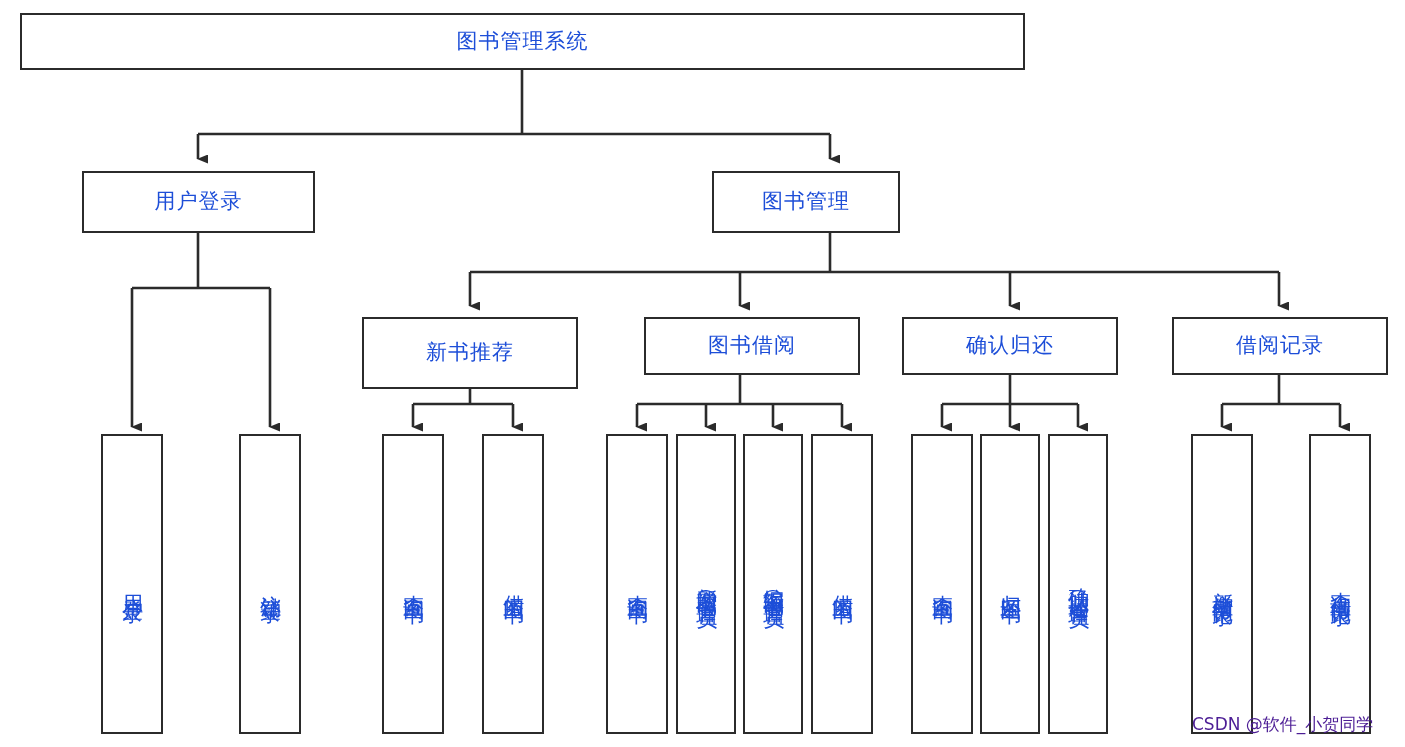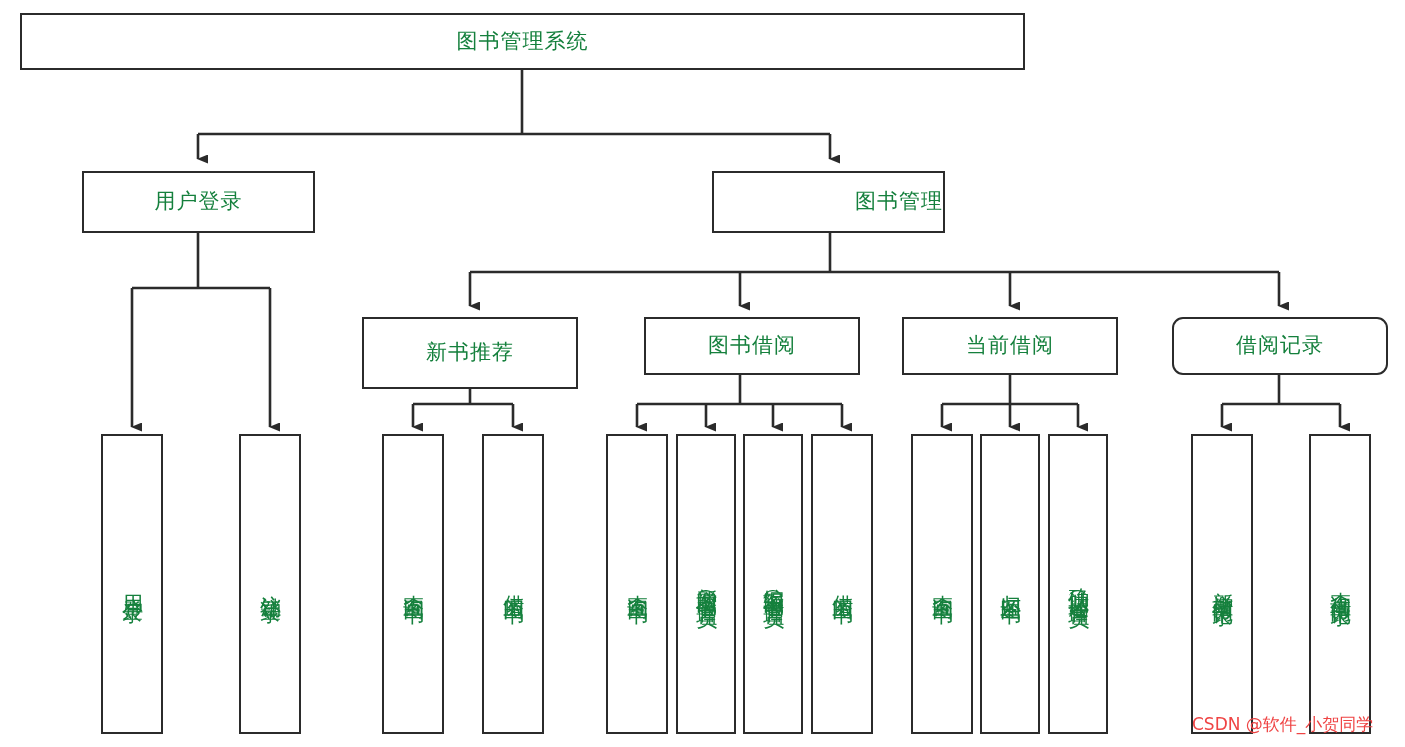--- a/index.html
+++ b/index.html
@@ -29,21 +29,21 @@
     pointer-events: none;
   }
   .node {
     position: absolute;
     box-sizing: border-box;
     background: #ffffff;
     border: 2px solid #2b2b2b;
     display: flex;
     align-items: center;
     justify-content: center;
-    color: #15803d;
+    color: #1d4ed8;
     z-index: 2;
   }
   .node.h {
     font-size: 21px;
     letter-spacing: 1px;
     line-height: 1.1;
   }
   .node.v {
     writing-mode: vertical-rl;
     text-orientation: upright;
@@ -58,21 +58,21 @@
   }
   .node.v .lbl {
     writing-mode: vertical-rl;
     text-orientation: upright;
   }
   .watermark {
     position: absolute;
     left: 1192px;
     top: 713px;
     font-size: 17px;
-    color: #ef4444;
+    color: #4c1d95;
     white-space: nowrap;
     z-index: 5;
     font-family: "DejaVu Sans", "Liberation Sans", sans-serif;
   }
 </style>
 </head>
 <body>
 
 <div id="diagram">
 
@@ -126,34 +126,34 @@
     </g>
   </svg>
 
   <div class="node h" style="left:20px; top:13px; width:1005px; height:57px;">
     <span class="lbl">图书管理系统</span>
   </div>
 
   <div class="node h" style="left:82px; top:171px; width:233px; height:62px;">
     <span class="lbl">用户登录</span>
   </div>
-  <div class="node h" style="left:712px; top:171px; width:233px; height:62px;justify-content:flex-end;">
+  <div class="node h" style="left:712px; top:171px; width:188px; height:62px;">
     <span class="lbl">图书管理</span>
   </div>
 
   <div class="node h" style="left:362px; top:317px; width:216px; height:72px;">
     <span class="lbl">新书推荐</span>
   </div>
   <div class="node h" style="left:632px; top:317px; width:216px; height:58px;margin-left:12px;">
     <span class="lbl">图书借阅</span>
   </div>
   <div class="node h" style="left:902px; top:317px; width:216px; height:58px;">
-    <span class="lbl">当前借阅</span>
-  </div>
-  <div class="node h" style="left:1172px; top:317px; width:216px; height:58px;border-radius:11px;">
+    <span class="lbl">确认归还</span>
+  </div>
+  <div class="node h" style="left:1172px; top:317px; width:216px; height:58px;">
     <span class="lbl">借阅记录</span>
   </div>
 
   <div class="node v" style="left:101px; top:434px; width:62px; height:300px;">
     <span class="lbl">用户登录</span>
   </div>
   <div class="node v" style="left:239px; top:434px; width:62px; height:300px;">
     <span class="lbl">注销登录</span>
   </div>
 

